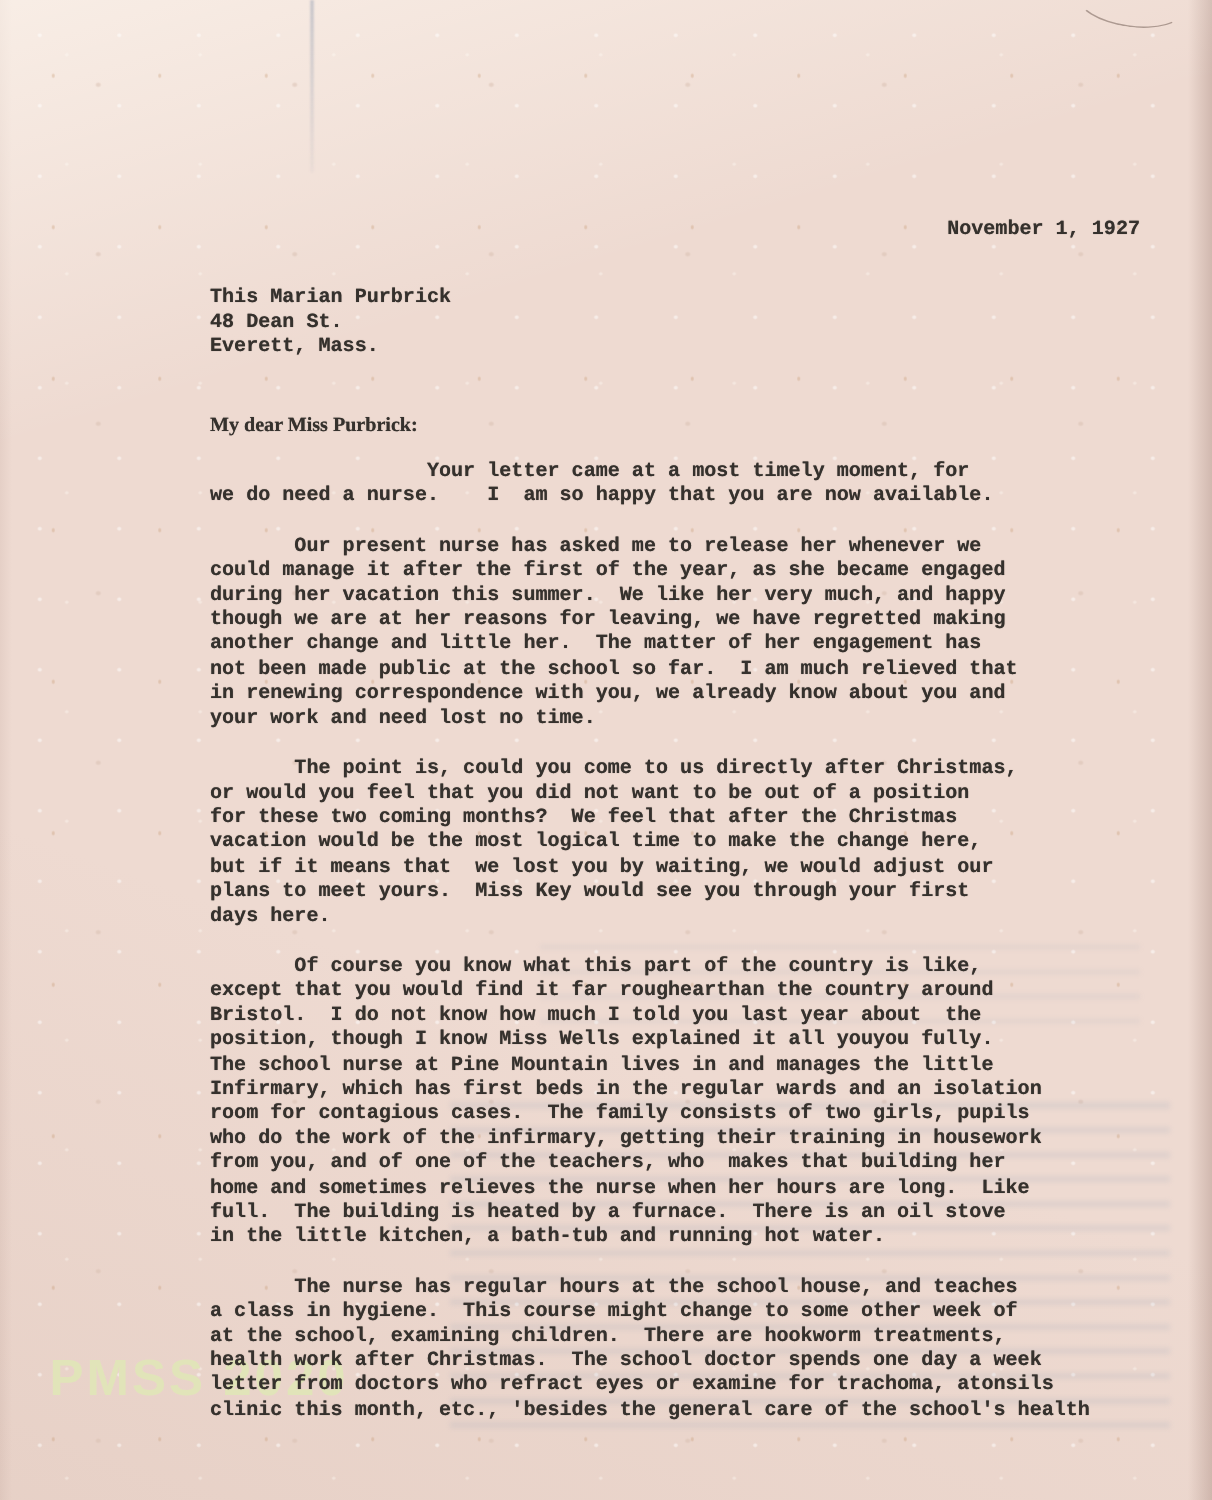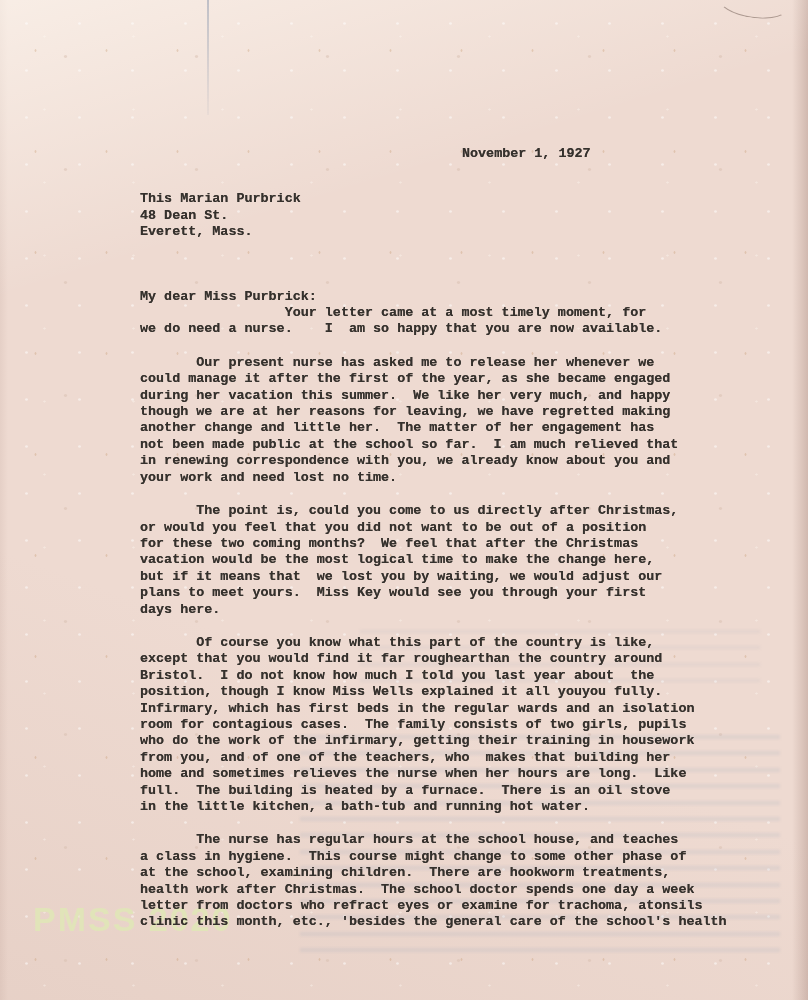--- a/index.html
+++ b/index.html
@@ -83,27 +83,27 @@
     font-weight: 700;
     font-size: 13.4px;
     line-height: 16.4px;
     color: #35312d;
     text-shadow: 0 0 0.5px rgba(45,40,35,0.75);
     z-index: 2;
   }
 
   .line, .date, .salutation { white-space: pre; }
 
-  .date { margin-left: 322px; }
+  .date { margin-left: 322px; text-align: right; }
 
   .recipient { margin-top: 29px; }
 
-  .salutation { margin-top: 48px; }
+  .salutation { margin-top: 34px; font-family: Liberation Serif, serif; }
 
-  .paragraphs { }
+  .paragraphs { margin-top: 16px; }
 
   .para { margin: 0 0 17px 0; }
 </style>
 </head>
 <body>
 
 <div class="page">
 
   <div class="streak"></div>
   <div class="crease"></div>
@@ -145,31 +145,32 @@
           <div class="line">vacation would be the most logical time to make the change here,</div>
           <div class="line">but if it means that  we lost you by waiting, we would adjust our</div>
           <div class="line">plans to meet yours.  Miss Key would see you through your first</div>
           <div class="line">days here.</div>
         </div>
         <div class="para">
           <div class="line">       Of course you know what this part of the country is like,</div>
           <div class="line">except that you would find it far roughearthan the country around</div>
           <div class="line">Bristol.  I do not know how much I told you last year about  the</div>
           <div class="line">position, though I know Miss Wells explained it all youyou fully.</div>
+          <div class="line">The school nurse at Pine Mountain lives in and manages the little</div>
           <div class="line">Infirmary, which has first beds in the regular wards and an isolation</div>
           <div class="line">room for contagious cases.  The family consists of two girls, pupils</div>
           <div class="line">who do the work of the infirmary, getting their training in housework</div>
           <div class="line">from you, and of one of the teachers, who  makes that building her</div>
           <div class="line">home and sometimes relieves the nurse when her hours are long.  Like</div>
           <div class="line">full.  The building is heated by a furnace.  There is an oil stove</div>
           <div class="line">in the little kitchen, a bath-tub and running hot water.</div>
         </div>
         <div class="para">
           <div class="line">       The nurse has regular hours at the school house, and teaches</div>
-          <div class="line">a class in hygiene.  This course might change to some other phase of</div>
+          <div class="line">a class in hygiene.  This course might change to some other week of</div>
           <div class="line">at the school, examining children.  There are hookworm treatments,</div>
           <div class="line">health work after Christmas.  The school doctor spends one day a week</div>
           <div class="line">letter from doctors who refract eyes or examine for trachoma, atonsils</div>
           <div class="line">clinic this month, etc., 'besides the general care of the school's health</div>
         </div>
       </div>
   </div>
 
 </div>
 

